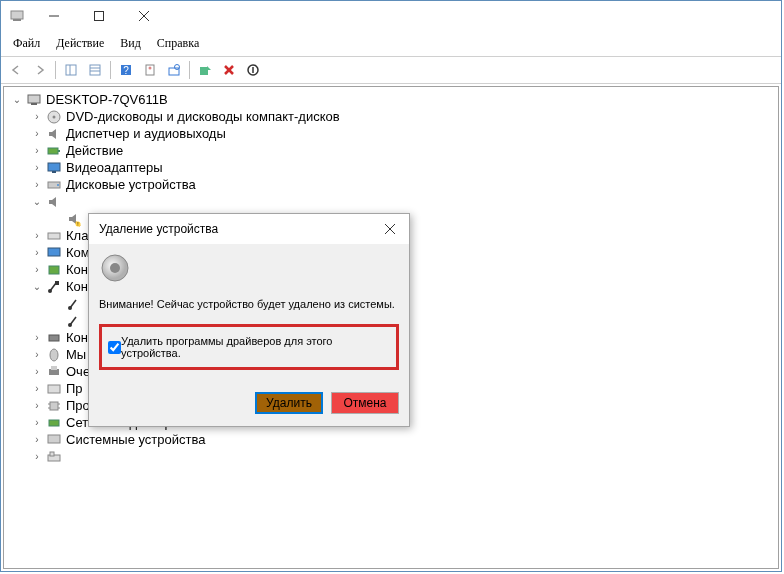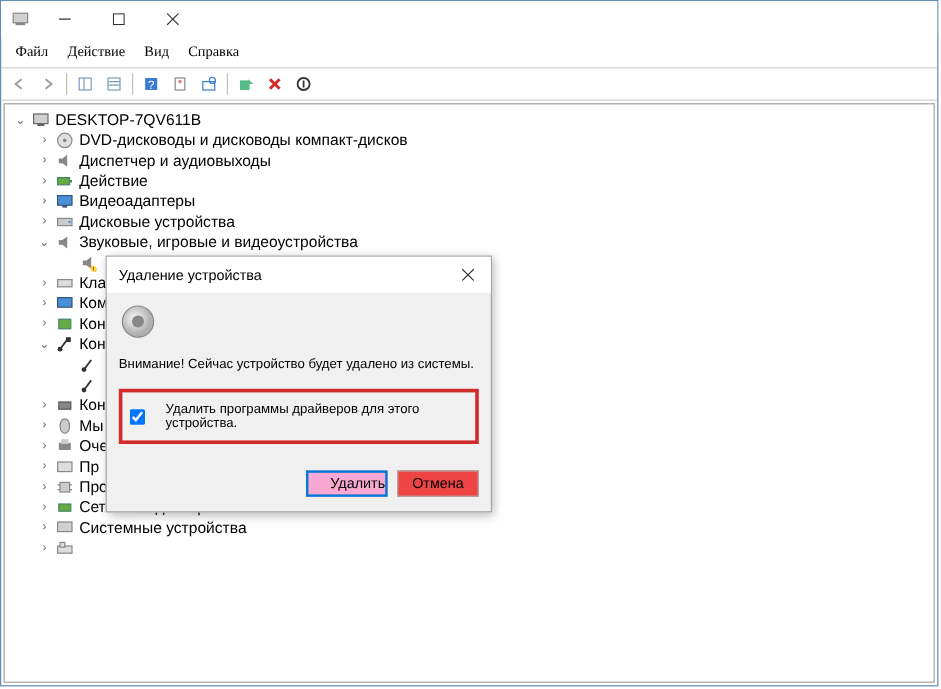--- a/index.html
+++ b/index.html
@@ -33,24 +33,24 @@
 
 .dialog { position: absolute; left: 88px; top: 213px; width: 322px; background: #f0f0f0; border: 1px solid #a4a4a4; box-shadow: 2px 2px 8px rgba(0,0,0,.3); }
 .dialog-title { height: 30px; display: flex; align-items: center; padding: 0 6px 0 10px; background: #fff; justify-content: space-between; }
 .dialog-title span { font-size: 12px; }
 .dialog-close { width: 26px; height: 22px; display: flex; align-items: center; justify-content: center; }
 .dialog-body { padding: 8px 10px 12px; }
 .dialog-row { display: flex; align-items: center; margin-bottom: 14px; }
 .dialog-icon { width: 32px; height: 32px; margin-right: 10px; }
 .dialog-msg { font-size: 11px; }
 .check-frame { border: 3px solid #d12b2b; padding: 8px 6px; margin-bottom: 22px; }
-.check-row { display: flex; align-items: center; gap: 17px; font-size: 11px; }
+.check-row { display: flex; align-items: center; gap: 0; font-size: 11px; }
 .dialog-btns { display: flex; justify-content: flex-end; gap: 8px; }
 .dlg-btn { min-width: 68px; height: 22px; border: 1px solid #adadad; background: #ef4444; font-size: 12px; cursor: pointer; }
-.dlg-btn.primary { border: 2px solid #0078d7; background: #f9a8d4; text-align: right; }
+.dlg-btn.primary { border: 2px solid #0078d7; background: #a16207; }
 
 input[type=checkbox] { width: 13px; height: 13px; }
 </style>
 </head>
 <body>
 
 <div class="window">
   <div class="titlebar">
     <svg class="titlebar-icon" viewBox="0 0 16 16">
         <rect x="2" y="3" width="12" height="8" fill="#d0d0d0" stroke="#888"></rect>
@@ -196,21 +196,20 @@
             <rect x="2" y="5" width="12" height="6" fill="#ccc" stroke="#888"></rect>
             <circle cx="12" cy="8" r="1" fill="#4a90d9"></circle>
           </svg>
         <span class="tree-label">Дисковые устройства</span>
       </div>
       <div class="tree-row l1">
         <span class="expander">⌄</span>
         <svg class="tree-icon" viewBox="0 0 16 16">
             <path d="M3 6 L6 6 L10 3 L10 13 L6 10 L3 10 Z" fill="#888"></path>
           </svg>
-        <span class="tree-label">Звуковые, игровые и видеоустройства</span>
       </div>
       <div class="tree-row l2">
         <span class="expander"></span>
         <svg class="tree-icon" viewBox="0 0 16 16">
             <path d="M3 6 L6 6 L10 3 L10 13 L6 10 L3 10 Z" fill="#888"></path>
             <path d="M10 11 L14 15" stroke="#e5a000" stroke-width="2"></path>
             <circle cx="12" cy="13" r="2.5" fill="#ffd040"></circle>
             <text x="12" y="15" font-size="5" fill="#000" text-anchor="middle">!</text>
           </svg>
       </div>

